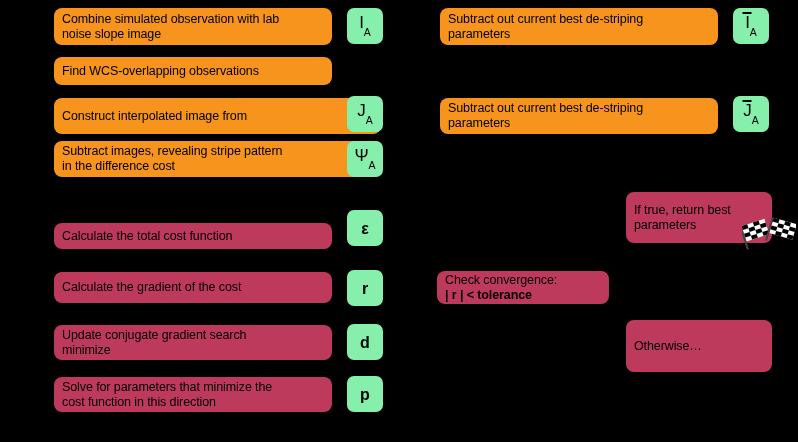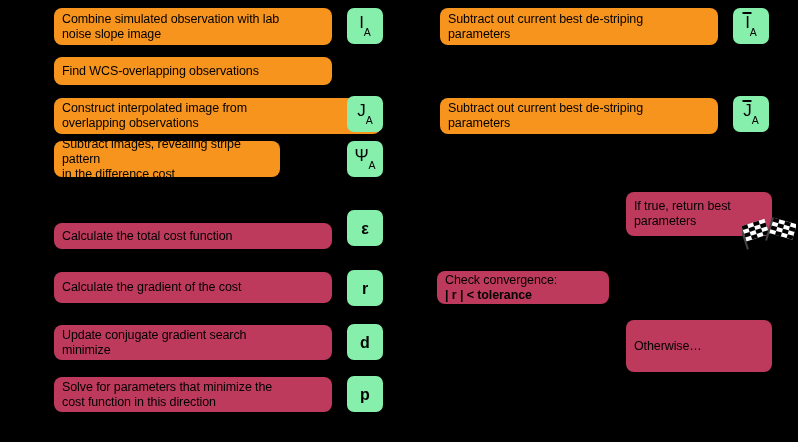--- a/index.html
+++ b/index.html
@@ -94,28 +94,27 @@
     <span class="sym"><span>I</span><span class="sub">A</span></span>
   </div>
 
   <div class="node orange" style="left:54px; top:57px; width:278px; height:28px;">
     <span class="txt">Find WCS-overlapping observations</span>
   </div>
 
   <div class="node orange" style="left:54px; top:98px; width:327px; height:36px;">
     <span class="txt">
       <span>Construct interpolated image from</span><br>
-      <span>overlapping observations</span>
     </span>
   </div>
   <div class="badge" style="left:347px; top:96px; width:36px; height:36px;">
     <span class="sym"><span>J</span><span class="sub">A</span></span>
   </div>
 
-  <div class="node orange" style="left:54px; top:141px; width:226px; height:36px;">
+  <div class="node orange" style="left:54px; top:141px; width:328px; height:36px;">
     <span class="txt">
       <span>Subtract images, revealing stripe pattern</span><br>
       <span>in the difference cost</span>
     </span>
   </div>
   <div class="badge" style="left:347px; top:141px; width:36px; height:36px;">
     <span class="sym"><span>Ψ</span><span class="sub">A</span></span>
   </div>
 
   <div class="node magenta" style="left:54px; top:223px; width:278px; height:26px;">
@@ -165,21 +164,21 @@
   <div class="node orange" style="left:440px; top:98px; width:278px; height:36px;">
     <span class="txt">
       <span>Subtract out current best de-striping</span><br>
       <span>parameters</span>
     </span>
   </div>
   <div class="badge" style="left:733px; top:96px; width:36px; height:36px;">
     <span class="sym"><span class="bar-sym">J</span><span class="sub">A</span></span>
   </div>
 
-  <div class="node magenta" style="left:626px; top:192px; width:146px; height:44px;">
+  <div class="node magenta" style="left:626px; top:192px; width:146px; height:51px;">
     <span class="txt">
       <span>If true, return best</span><br>
       <span>parameters</span>
     </span>
   </div>
 
   <div class="flag-wrap" style="left:742px; top:216px;">
     <svg width="54" height="34" viewBox="0 0 54 34" xmlns="http://www.w3.org/2000/svg">
 
       <g transform="rotate(-18 14 16)">

